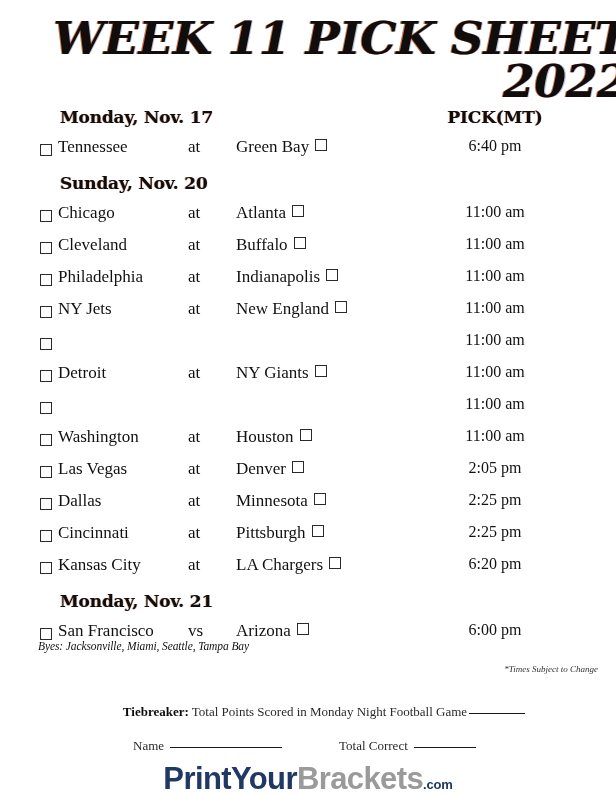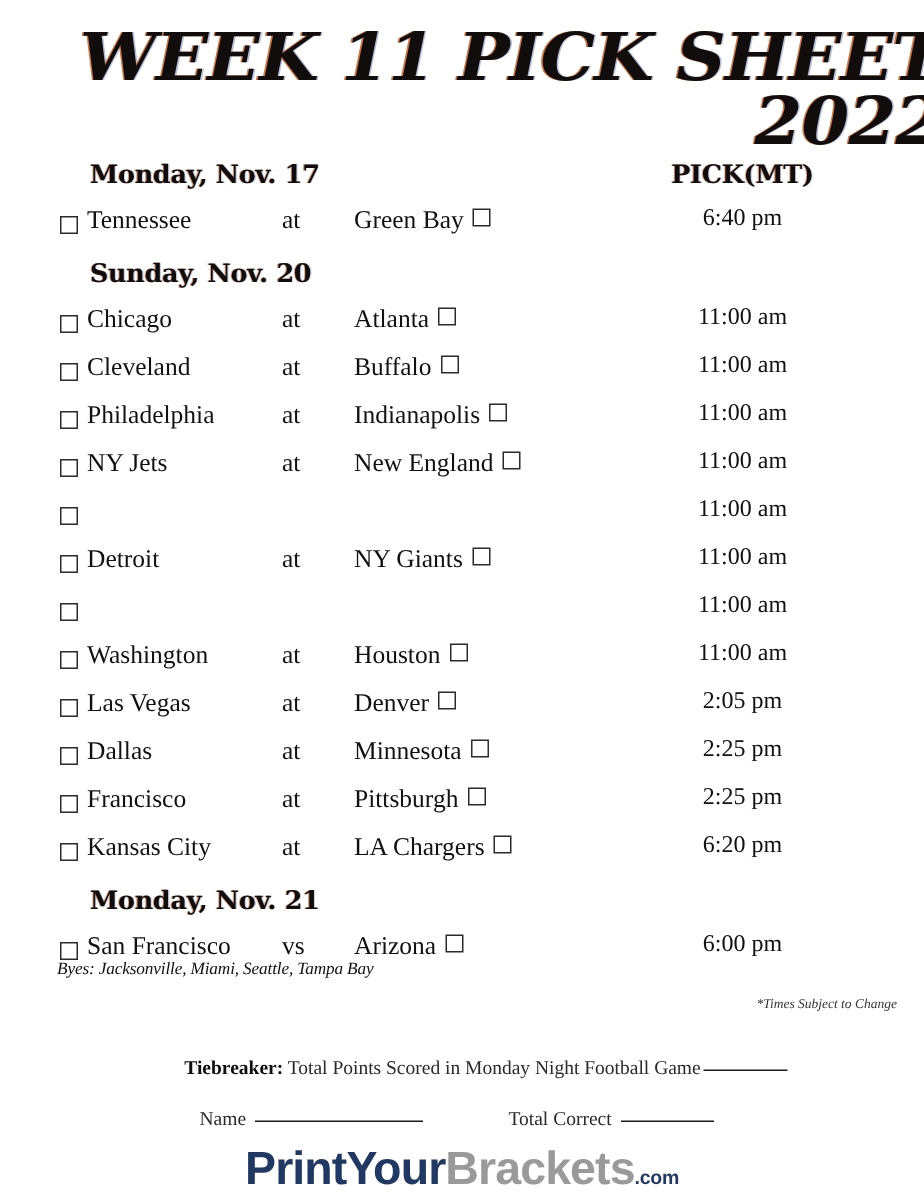--- a/index.html
+++ b/index.html
@@ -268,21 +268,21 @@
       <span class="pairing"><span class="away-name">Las Vegas</span><span class="atvs">at</span><span class="home-name">Denver</span><span class="chk"></span></span>
       <div class="time-cell">2:05 pm</div>
     </div>
     <div class="game-row">
       <span class="chk away-chk"></span>
       <span class="pairing"><span class="away-name">Dallas</span><span class="atvs">at</span><span class="home-name">Minnesota</span><span class="chk"></span></span>
       <div class="time-cell">2:25 pm</div>
     </div>
     <div class="game-row">
       <span class="chk away-chk"></span>
-      <span class="pairing"><span class="away-name">Francisco</span><span class="atvs">at</span><span class="home-name">Pittsburgh</span><span class="chk"></span></span>
+      <span class="pairing"><span class="away-name">Cincinnati</span><span class="atvs">at</span><span class="home-name">Pittsburgh</span><span class="chk"></span></span>
       <div class="time-cell">2:25 pm</div>
     </div>
     <div class="game-row">
       <span class="chk away-chk"></span>
       <span class="pairing"><span class="away-name">Kansas City</span><span class="atvs">at</span><span class="home-name">LA Chargers</span><span class="chk"></span></span>
       <div class="time-cell">6:20 pm</div>
     </div>
     <div class="dayhead">
       <div class="dayhead-label">Monday, Nov. 21</div>
     </div>

